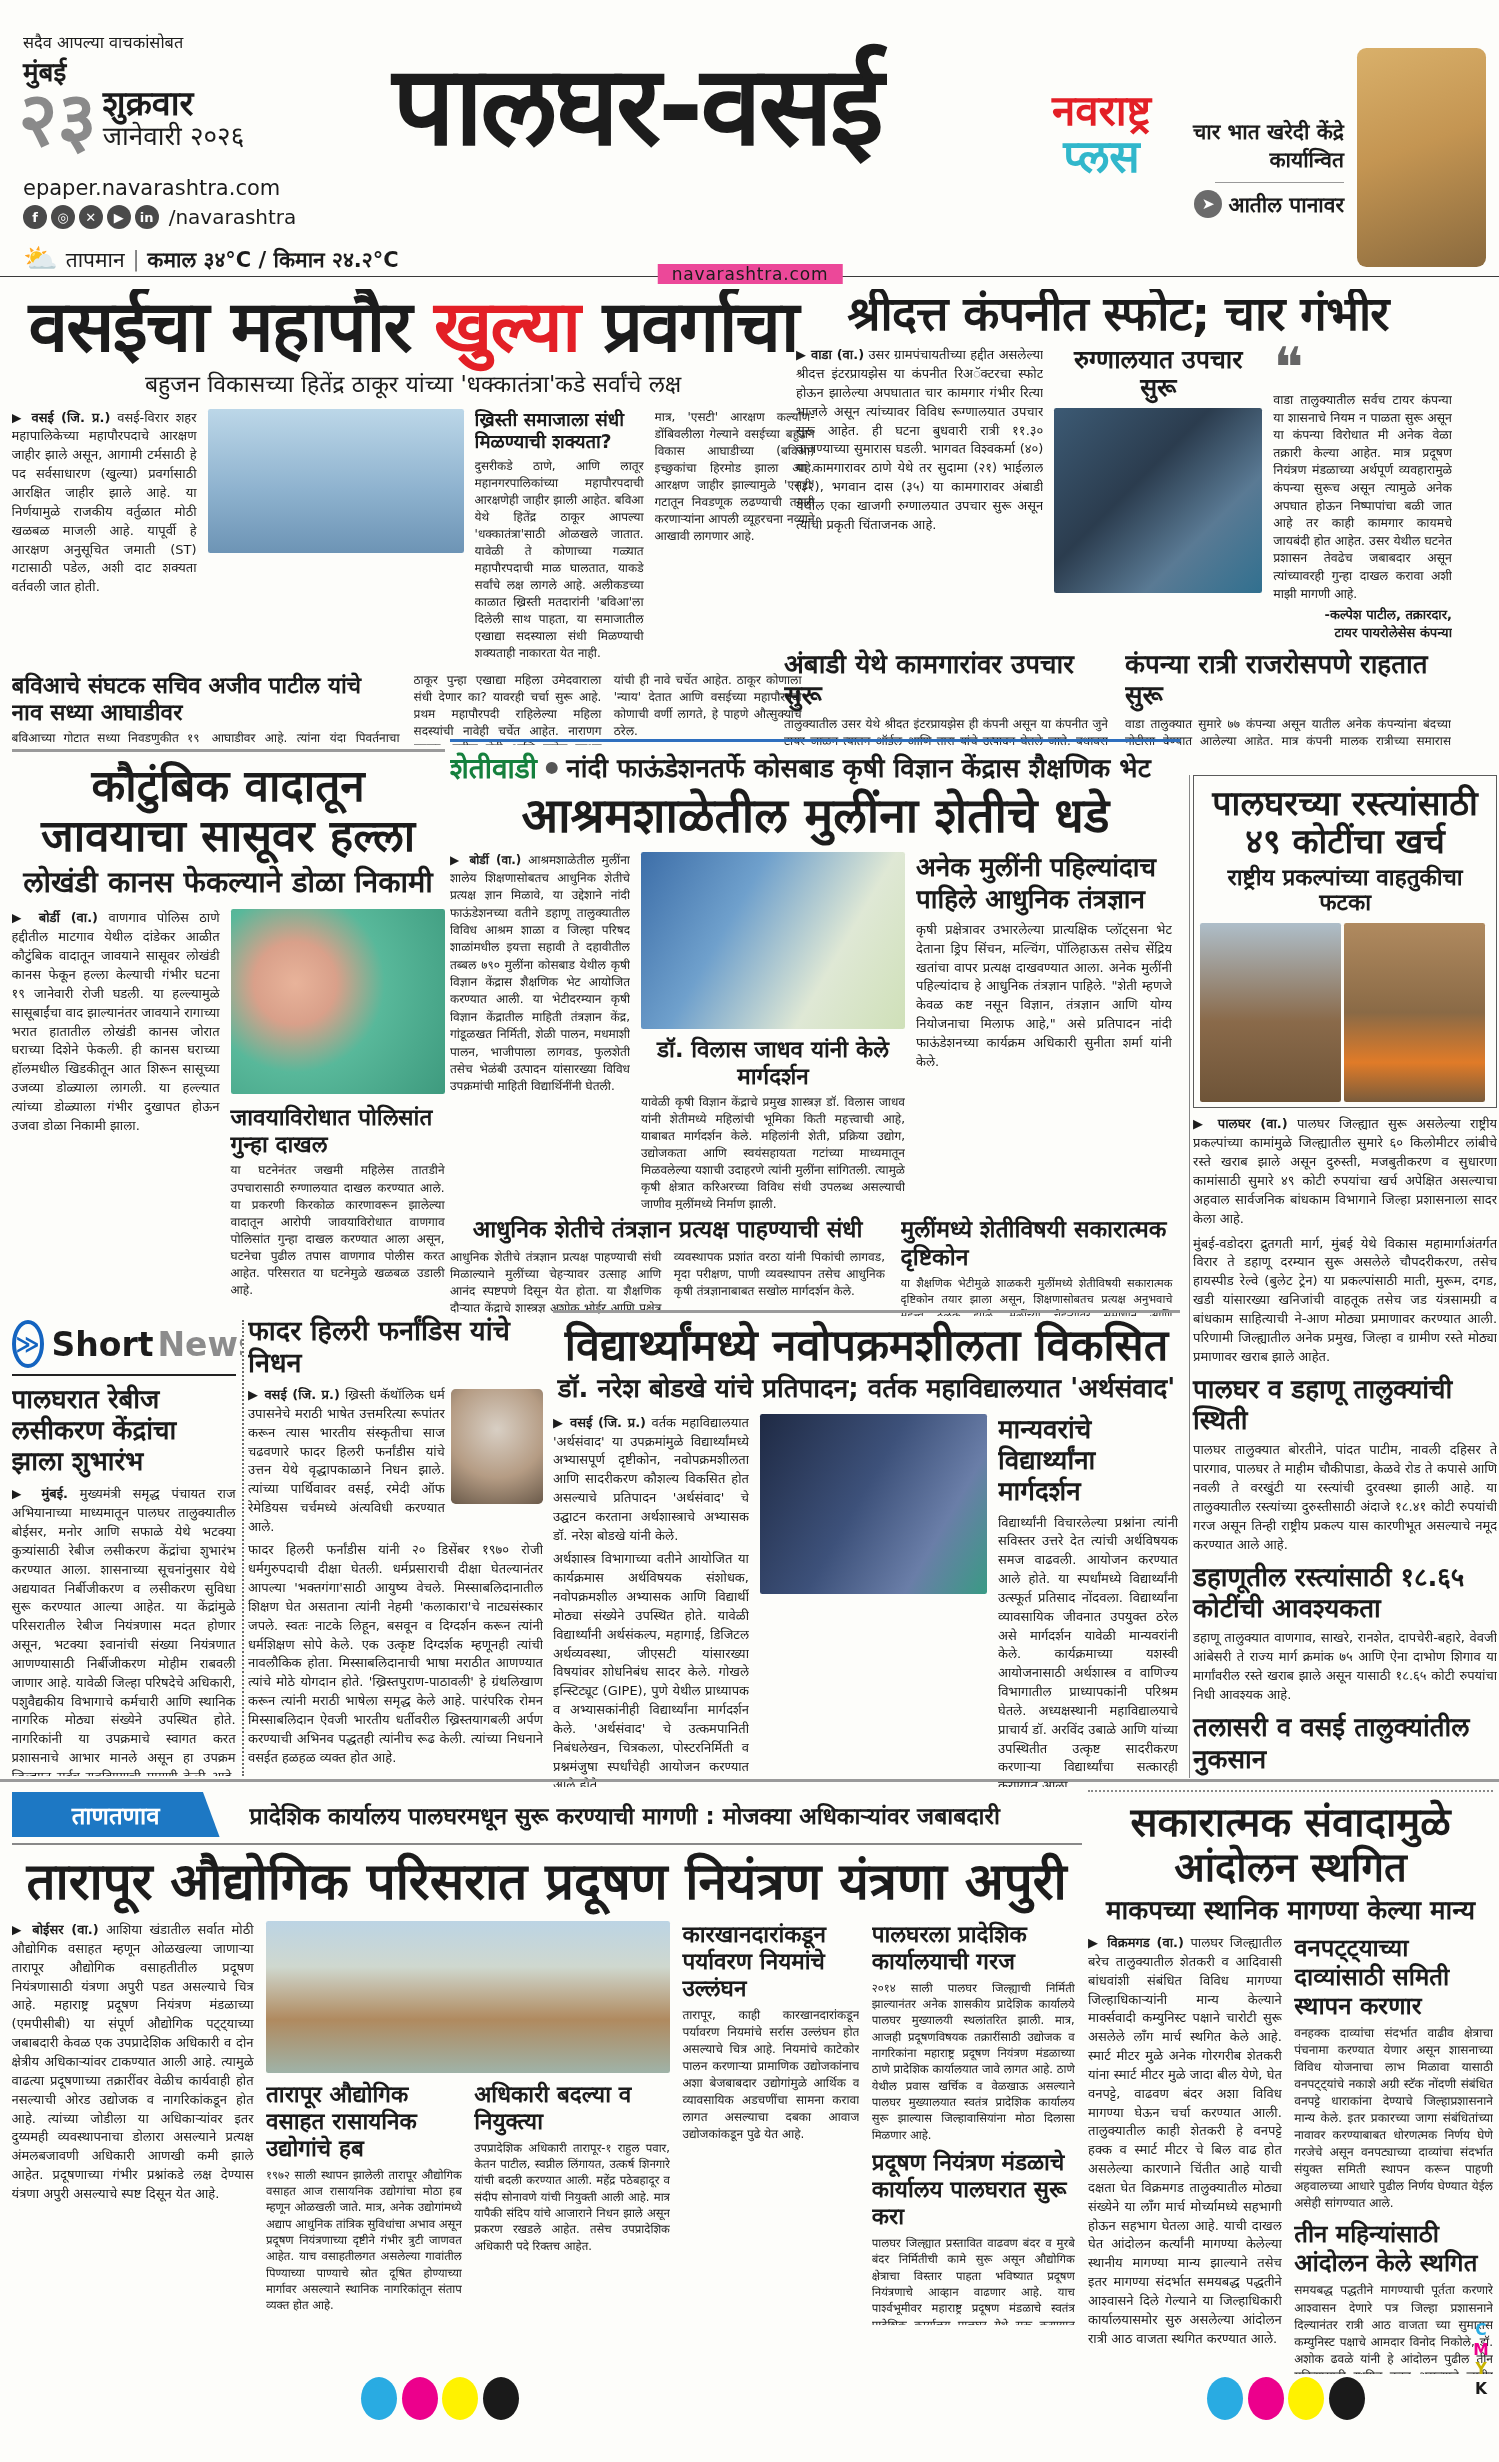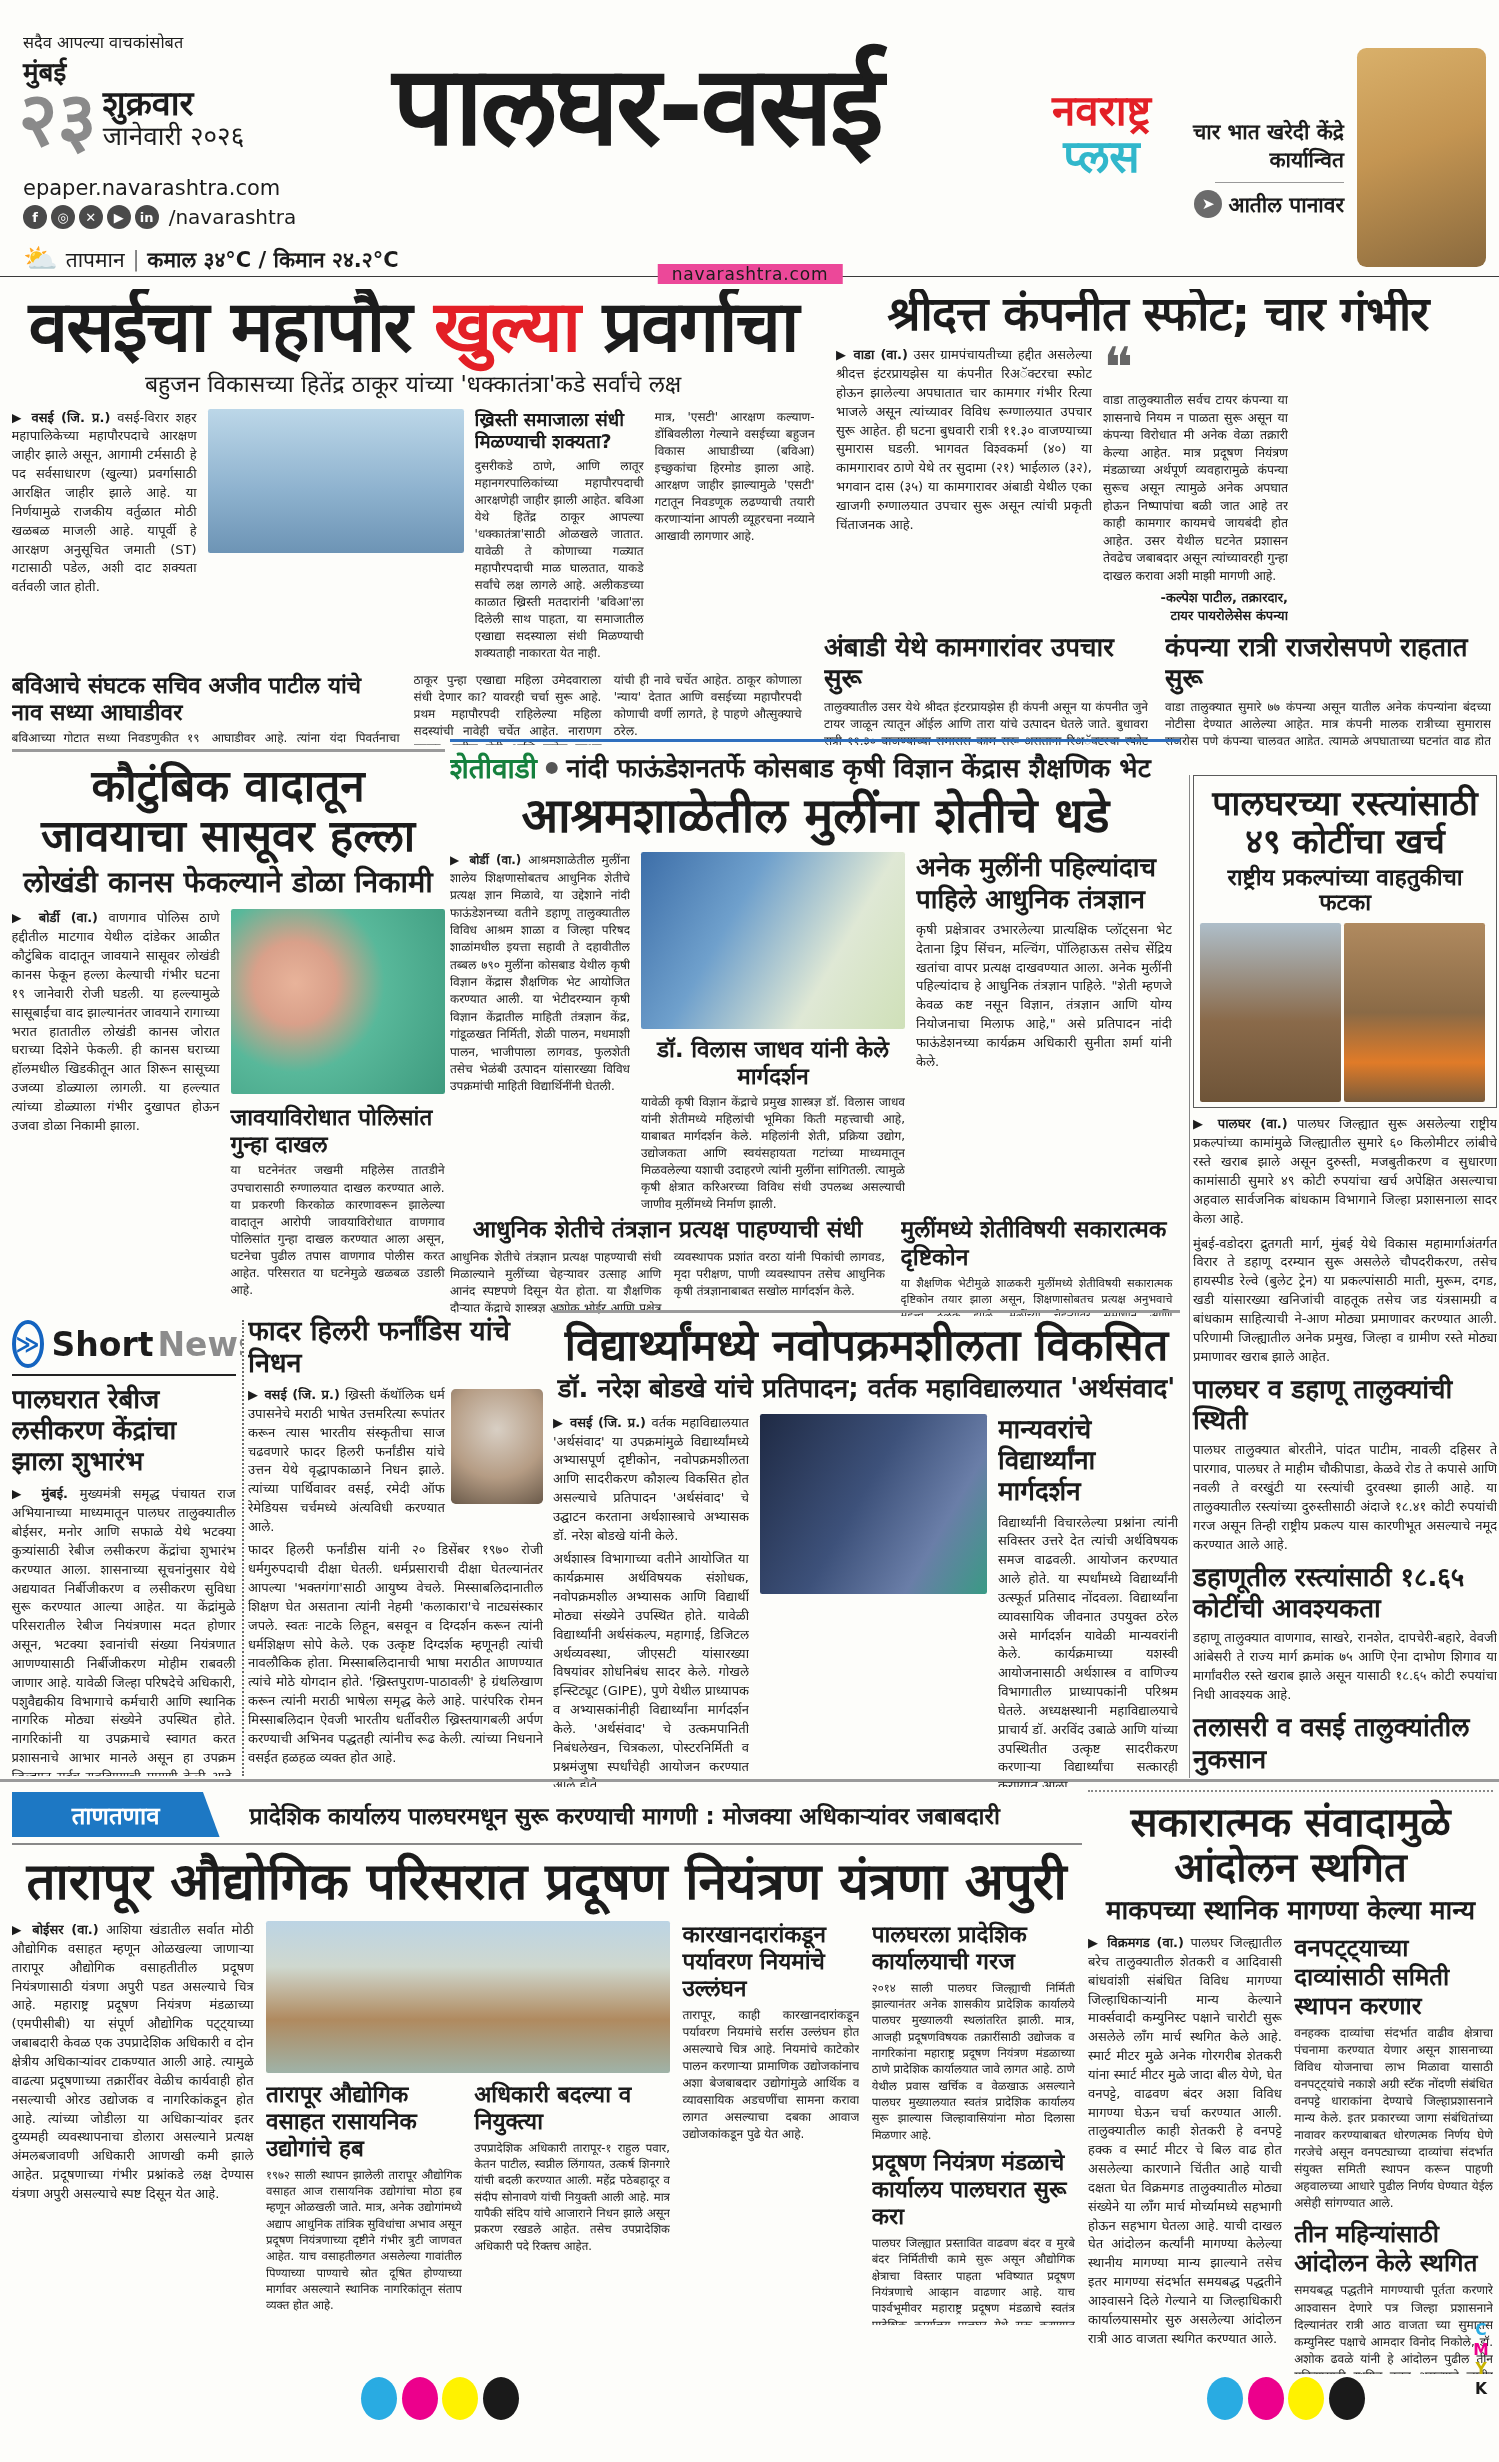--- a/index.html
+++ b/index.html
@@ -129,25 +129,30 @@
       <div style="width:388px;" class="clip">
         <div class="crosshead" style="font-size:22.5px;">बविआचे संघटक सचिव अजीव पाटील यांचे नाव सध्या आघाडीवर</div>
         <div class="body-sm" style="margin-top:4.7px;column-count:2;column-gap:12.4px;">बविआच्या गोटात सध्या निवडणुकीत १९ जागा आल्या आहेत. त्यांचे संघटन कौशल्य, पक्षबांधणीतील मोठा अनुभव आणि निष्ठा यामुळे अजीव पाटील यांचे नाव सध्या आघाडीवर आहे. त्यांना यंदा पिवर्तनाचा ठाकूर आणि (राजीव पाटील) कुटुंबांतील संबंध अधिक दृढ होण्याची शक्यता वर्तवली जात आहे.</div>
       </div>
       <div style="width:388px;" class="clip">
         <div class="body-sm" style="column-count:2;column-gap:12.4px;">ठाकूर पुन्हा एखाद्या महिला उमेदवाराला संधी देणार का? यावरही चर्चा सुरू आहे. प्रथम महापौरपदी राहिलेल्या महिला सदस्यांची नावेही चर्चेत आहेत. नाराणग गटकर, प्रवीण शेट्टी आणि रूपेश जाधव यांची ही नावे चर्चेत आहेत. ठाकूर कोणाला 'न्याय' देतात आणि वसईच्या महापौरपदी कोणाची वर्णी लागते, हे पाहणे औत्सुक्याचे ठरेल.</div>
       </div>
     </div>
   </div>
 
-  <div class="abs clip" style="left:824px;top:289px;width:668px;height:456px;">
+  <div class="abs clip" style="left:784px;top:289px;width:668px;height:456px;">
     <div class="h-blast">श्रीदत्त कंपनीत स्फोट; चार गंभीर</div>
     <div class="flexrow" style="margin-top:7.8px;gap:11px;">
       <div style="width:256px;height:225px;margin-left:12px;" class="clip">
         <div class="body-txt"><span class="byline">▶ वाडा (वा.)</span> <span>उसर ग्रामपंचायतीच्या हद्दीत असलेल्या श्रीदत्त इंटरप्रायझेस या कंपनीत रिअॅक्टरचा स्फोट होऊन झालेल्या अपघातात चार कामगार गंभीर रित्या भाजले असून त्यांच्यावर विविध रूग्णालयात उपचार सुरू आहेत. ही घटना बुधवारी रात्री ११.३० वाजण्याच्या सुमारास घडली. भागवत विश्वकर्मा (४०) या कामगारावर ठाणे येथे तर सुदामा (२१) भाईलाल (३२), भगवान दास (३५) या कामगारावर अंबाडी येथील एका खाजगी रुग्णालयात उपचार सुरू असून त्यांची प्रकृती चिंताजनक आहे.</span></div>
+      </div>
+      <div style="width:208px;">
+        <div class="h-sec" style="font-size:25px;">रुग्णालयात उपचार सुरू</div>
+        <div class="photo" style="width:208px;height:185px;margin-top:6.2px;
+             background:linear-gradient(135deg,#3c5a74 0%,#2b3c4e 40%,#5a7a94 70%,#31708f 100%);"></div>
       </div>
       <div style="width:185px;" class="clip">
         <span class="quote-mark">❝</span>
         <div style="font-size:12.4px;line-height:1.42;text-align:justify;">वाडा तालुक्यातील सर्वच टायर कंपन्या या शासनाचे नियम न पाळता सुरू असून या कंपन्या विरोधात मी अनेक वेळा तक्रारी केल्या आहेत. मात्र प्रदूषण नियंत्रण मंडळाच्या अर्थपूर्ण व्यवहारामुळे कंपन्या सुरूच असून त्यामुळे अनेक अपघात होऊन निष्पापांचा बळी जात आहे तर काही कामगार कायमचे जायबंदी होत आहेत. उसर येथील घटनेत प्रशासन तेवढेच जबाबदार असून त्यांच्यावरही गुन्हा दाखल करावा अशी माझी मागणी आहे.</div>
         <div class="qattr" style="margin-top:3.1px;">-कल्पेश पाटील, तक्रारदार,</div>
         <div class="qattr">टायर पायरोलेसेस कंपन्या</div>
       </div>
     </div>
     <div class="flexrow" style="margin-top:7.8px;gap:17px;">
       <div style="width:324px;" class="clip">

